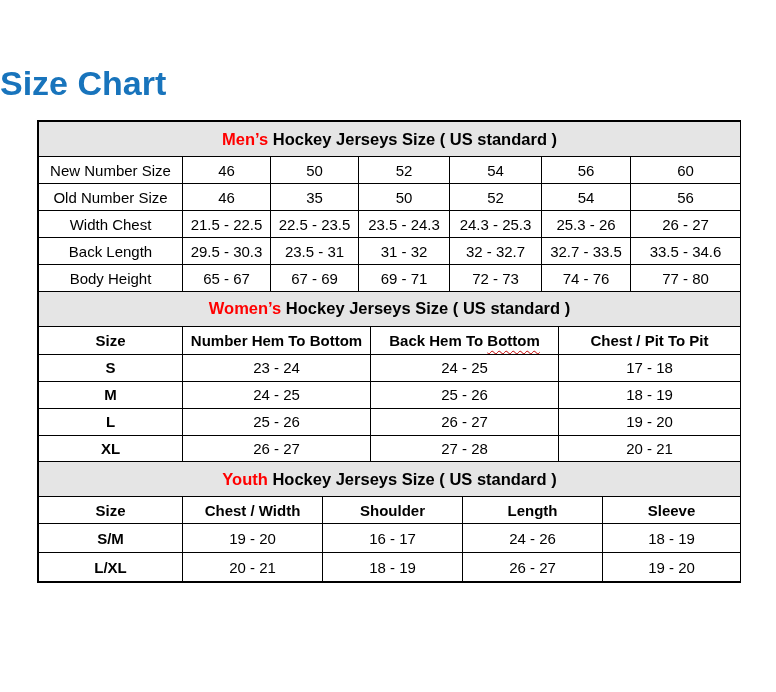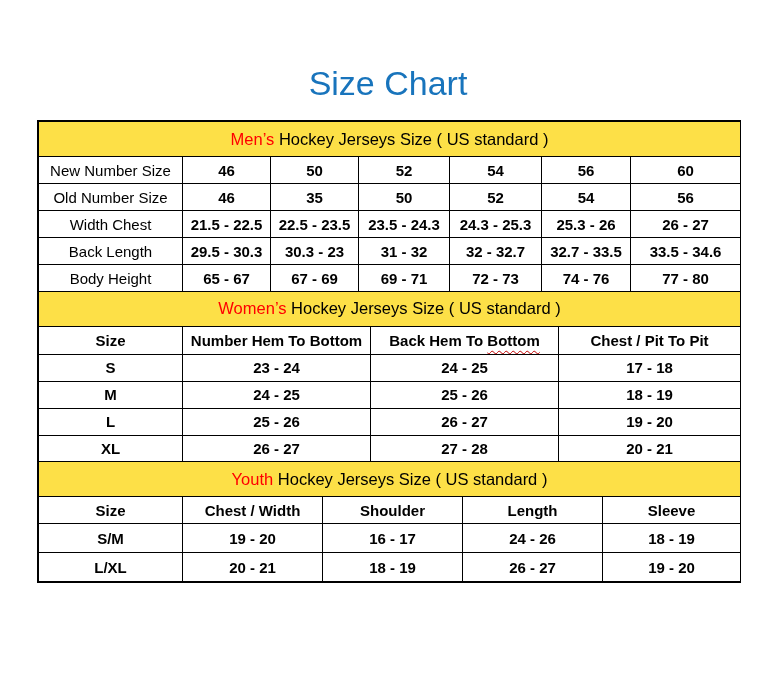--- a/index.html
+++ b/index.html
@@ -12,23 +12,22 @@
     position: relative;
     width: 776px;
     height: 692px;
     overflow: hidden;
   }
   .page-title {
     position: absolute;
     left: 0;
     right: 0;
     top: 64px;
-    text-align: center;
     font-size: 34px;
-    font-weight: normal;
+    font-weight: bold;
     color: #1874BC;
   }
   .chart-wrap {
     position: absolute;
     left: 37px;
     top: 120px;
     width: 702px;
     border: 1.5px solid #000;
   }
   table {
@@ -43,28 +42,28 @@
     border: 1.5px solid #000;
     text-align: center;
     vertical-align: middle;
     padding: 0;
     font-size: 15px;
     color: #000;
     overflow: hidden;
     white-space: nowrap;
   }
   .band-cell {
-    background: #fde047;
+    background: #e5e5e5;
     height: 34px;
     font-size: 16.5px;
-    font-weight: normal;
+    font-weight: bold;
   }
   .band-highlight { color: #FF0000; }
   th { height: 26px; font-size: 15px; font-weight: bold; }
-  td.value-cell { height: 26px; font-weight: bold; }
+  td.value-cell { height: 26px; font-weight: normal; }
   td.label-cell { height: 26px; font-weight: normal; text-align: center; }
   td.label-bold { font-weight: bold; }
   .youth-table td.value-cell, .youth-table td.label-cell { height: 28px; }
   .womens-table th { height: 27px; }
   .wavy {
     text-decoration: underline;
     text-decoration-style: wavy;
     text-decoration-color: #C00000;
     text-decoration-thickness: 1px;
     text-underline-offset: 4px;
@@ -114,21 +113,21 @@
       <td class="value-cell">21.5 - 22.5</td>
       <td class="value-cell">22.5 - 23.5</td>
       <td class="value-cell">23.5 - 24.3</td>
       <td class="value-cell">24.3 - 25.3</td>
       <td class="value-cell">25.3 - 26</td>
       <td class="value-cell">26 - 27</td>
     </tr>
     <tr>
       <td class="label-cell">Back Length</td>
       <td class="value-cell">29.5 - 30.3</td>
-      <td class="value-cell">30.3 - 23</td>
+      <td class="value-cell">23.5 - 31</td>
       <td class="value-cell">31 - 32</td>
       <td class="value-cell">32 - 32.7</td>
       <td class="value-cell">32.7 - 33.5</td>
       <td class="value-cell">33.5 - 34.6</td>
     </tr>
     <tr>
       <td class="label-cell">Body Height</td>
       <td class="value-cell">65 - 67</td>
       <td class="value-cell">67 - 69</td>
       <td class="value-cell">69 - 71</td>

